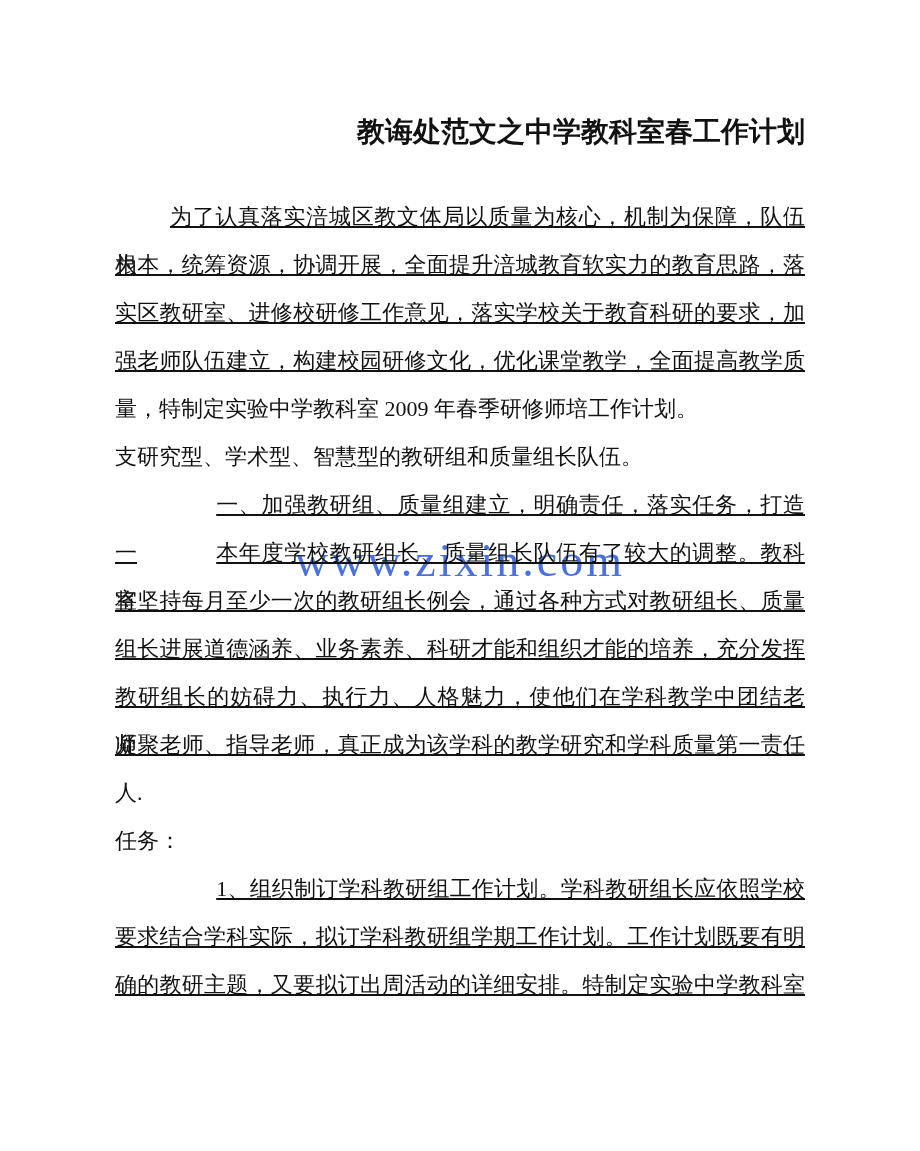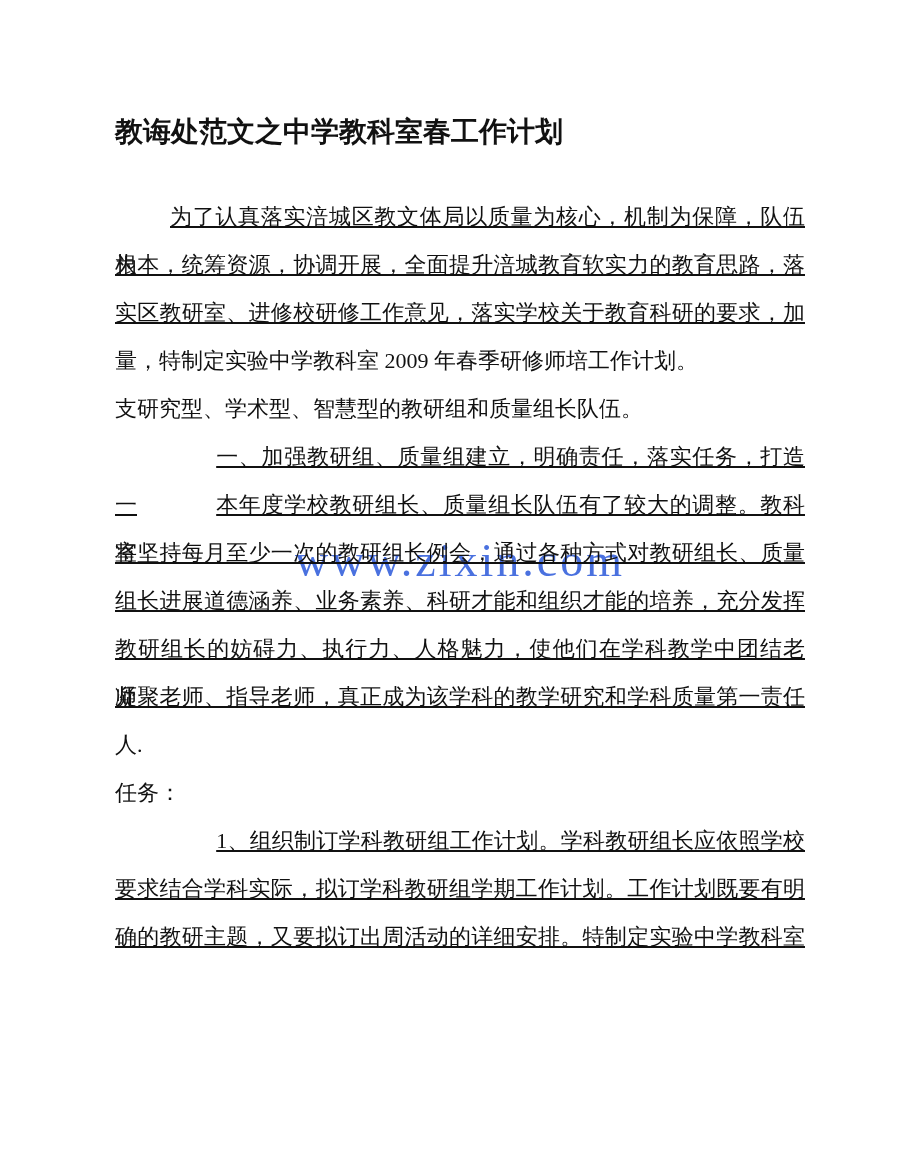--- a/index.html
+++ b/index.html
@@ -30,21 +30,21 @@
     user-select: none;
   }
   .content {
     position: relative;
     z-index: 1;
     box-sizing: border-box;
     padding: 112px 115px 0 115px;
   }
   .title {
     margin: 0 0 42px 0;
-    text-align: left;
+    text-align: right;
     font-size: 28px;
     font-weight: bold;
     line-height: 1.4;
   }
   .line {
     font-size: 22px;
     line-height: 48px;
     height: 48px;
     text-align: justify;
     white-space: nowrap;
@@ -69,20 +69,21 @@
 
   <div class="watermark">www.zixin.com</div>
 
   <div class="content">
 
     <h1 class="title">教诲处范文之中学教科室春工作计划</h1>
 
     <div class="line jl i2">为了认真落实涪城区教文体局以质量为核心，机制为保障，队伍为</div>
     <div class="line jl">根本，统筹资源，协调开展，全面提升涪城教育软实力的教育思路，落</div>
     <div class="line jl">实区教研室、进修校研修工作意见，落实学校关于教育科研的要求，加</div>
+    <div class="line jl">强老师队伍建立，构建校园研修文化，优化课堂教学，全面提高教学质</div>
     <div class="line ll">量，特制定实验中学教科室 2009 年春季研修师培工作计划。</div>
 
     <div class="line ll">支研究型、学术型、智慧型的教研组和质量组长队伍。</div>
     <div class="line jl i4">一、加强教研组、质量组建立，明确责任，落实任务，打造一</div>
 
     <div class="line jl i4">本年度学校教研组长、质量组长队伍有了较大的调整。教科室</div>
     <div class="line jl">将坚持每月至少一次的教研组长例会，通过各种方式对教研组长、质量</div>
     <div class="line jl">组长进展道德涵养、业务素养、科研才能和组织才能的培养，充分发挥</div>
     <div class="line jl">教研组长的妨碍力、执行力、人格魅力，使他们在学科教学中团结老师、</div>
     <div class="line jl">凝聚老师、指导老师，真正成为该学科的教学研究和学科质量第一责任</div>

